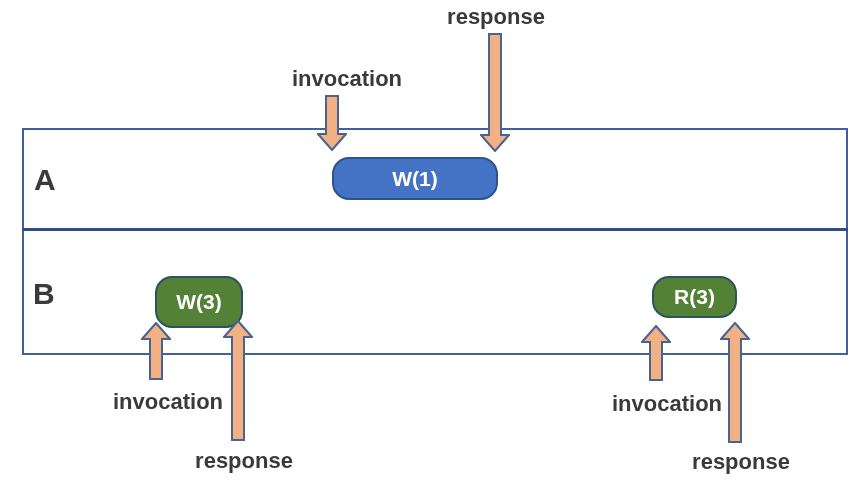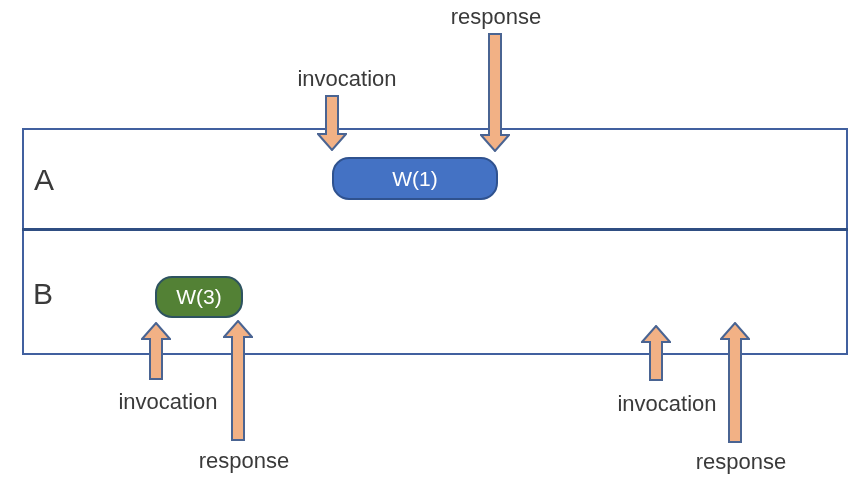--- a/index.html
+++ b/index.html
@@ -7,20 +7,21 @@
     padding: 0;
     background: #ffffff;
     font-family: "Liberation Sans", sans-serif;
   }
   .stage {
     position: relative;
     width: 864px;
     height: 487px;
     background: #ffffff;
     overflow: hidden;
+    font-weight: bold;
   }
   
   .frame {
     position: absolute;
     left: 22px;
     top: 128px;
     width: 826px;
     height: 227px;
     border: 2px solid var(--frame-border, #41609f);
     box-sizing: border-box;
@@ -56,21 +57,21 @@
     box-sizing: border-box;
     z-index: 3;
     border-radius: 17px;
   }
   .op-a {
     left: 332px; top: 157px; width: 166px; height: 43px;
     background: var(--op-a-fill, #4472c4);
     border: 2px solid var(--op-a-border, #2f528f);
   }
   .op-w3 {
-    left: 155px; top: 276px; width: 88px; height: 42px;
+    left: 155px; top: 276px; width: 88px; height: 52px;
     background: var(--op-b-fill, #538135);
     border: 2px solid var(--op-b-border, #2e5360);
   }
   .op-r3 {
     left: 652px; top: 276px; width: 85px; height: 42px;
     background: var(--op-b-fill, #538135);
     border: 2px solid var(--op-b-border, #2e5360);
   }
   
   .ann {
@@ -124,20 +125,21 @@
 
   <div class="frame">
     <div class="divider"></div>
   </div>
 
   <div class="row-label a">A</div>
   <div class="row-label b">B</div>
 
   <div class="op op-a">W(1)</div>
   <div class="op op-w3">W(3)</div>
+  <div class="op op-r3">R(3)</div>
 
   <svg class="block-arrow arr-w3-inv" width="30" height="58" viewBox="0 0 30 58">
     <polygon points="15,1 29,17 21,17 21,57 9,57 9,17 1,17"></polygon>
   </svg>
   <svg class="block-arrow arr-w3-res" width="30" height="121" viewBox="0 0 30 121">
     <polygon points="15,1 29,17 21,17 21,120 9,120 9,17 1,17"></polygon>
   </svg>
   <svg class="block-arrow arr-r3-inv" width="30" height="56" viewBox="0 0 30 56">
     <polygon points="15,1 29,17 21,17 21,55 9,55 9,17 1,17"></polygon>
   </svg>

